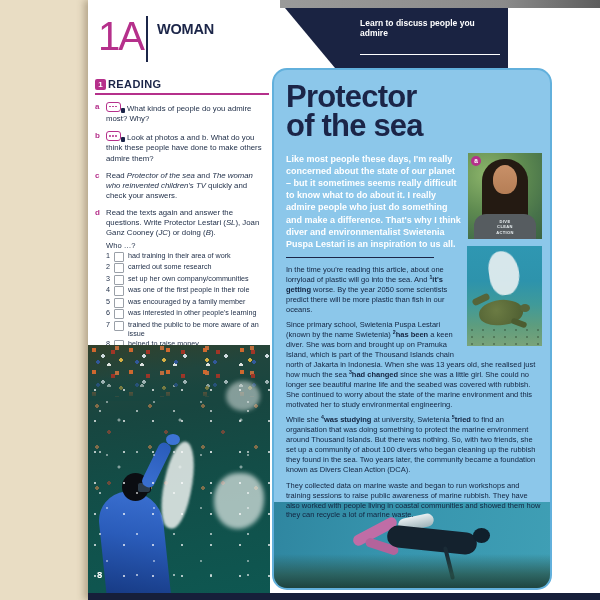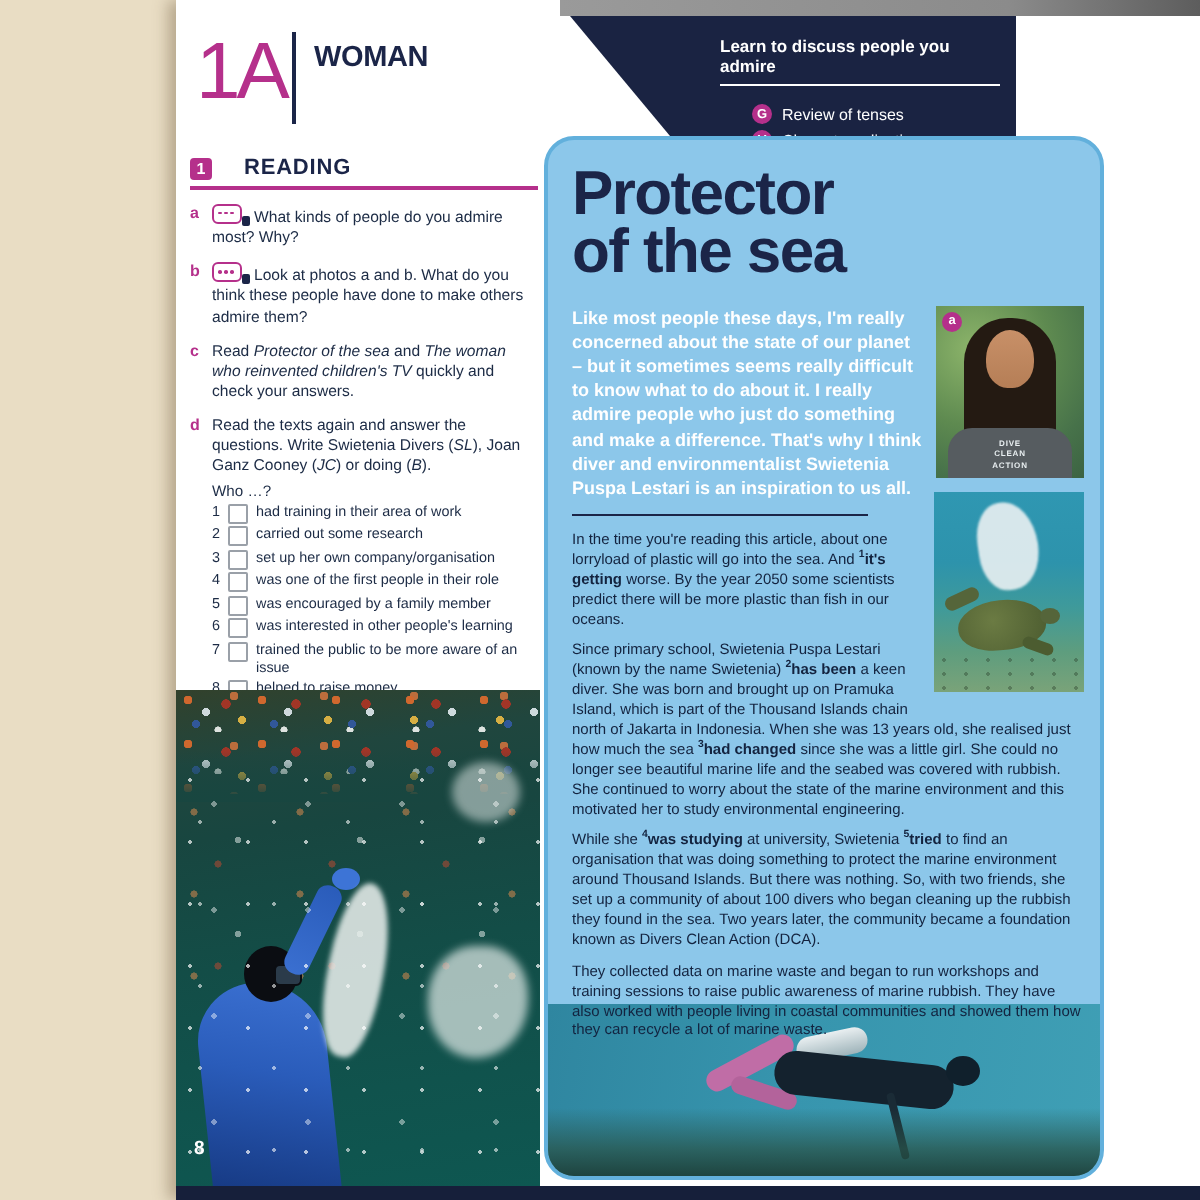--- a/index.html
+++ b/index.html
@@ -20,33 +20,33 @@
   
   .unit-code{position:absolute;left:10px;top:14px;font-size:40px;font-weight:normal;
     color:#b5308b;letter-spacing:-2px;}
   .hdr-divider{position:absolute;left:58px;top:16px;width:2px;height:46px;background:#1b2548;}
   .hdr-title{position:absolute;left:69px;top:21px;font-size:14.5px;font-weight:bold;
     color:#1b2548;line-height:1.2;letter-spacing:-.2px;}
   .goals-box{position:absolute;left:197px;top:8px;width:223px;height:60px;background:#1a2342;
     clip-path:polygon(0 0,100% 0,100% 100%,50px 100%);
     padding:10px 8px 0 75px;box-sizing:border-box;}
   .goals-heading{display:inline-block;color:#fff;font-size:8.5px;font-weight:bold;
-    border-bottom:1px solid #fff;padding-bottom:4px;margin-bottom:6px;}
+    border-bottom:1px solid #fff;padding-bottom:16px;margin-bottom:16px;}
   .goal-row{display:flex;align-items:center;margin-top:3px;margin-left:16px;}
   .goal-badge{width:10px;height:10px;border-radius:50%;background:#b5308b;color:#fff;
     font-size:6.5px;font-weight:bold;display:flex;align-items:center;justify-content:center;
     flex:0 0 10px;margin-right:5px;}
   .goal-label{color:#fff;font-size:8px;}
 
   
   .reading{position:absolute;left:7px;top:78px;width:174px;}
   .reading-header{display:flex;align-items:center;border-bottom:2px solid #b5308b;padding-bottom:3px;}
   .num-badge{width:11px;height:11px;background:#b5308b;border-radius:2px;color:#fff;
     font-size:8px;font-weight:bold;display:flex;align-items:center;justify-content:center;flex:0 0 11px;}
-  .reading-title{margin-left:16px;color:#1b2548;font-weight:bold;font-size:11px;letter-spacing:.4px;}
+  .reading-title{margin-left:2px;color:#1b2548;font-weight:bold;font-size:11px;letter-spacing:.4px;}
   .ex{display:flex;margin-top:7px;}
   .ex-letter{flex:0 0 11px;color:#b5308b;font-weight:bold;font-size:8px;line-height:1.3;}
   .ex-text{font-size:7.8px;color:#1c2b45;line-height:1.3;}
   .chat-icon{display:inline-block;position:relative;width:13px;height:8px;border:1px solid #b5308b;
     border-radius:3px;vertical-align:-1px;margin-right:6px;}
   .chat-icon::before{content:"";position:absolute;left:2px;top:2.5px;width:1.8px;height:1.8px;
     background:#b5308b;border-radius:50%;box-shadow:3px 0 0 #b5308b,6px 0 0 #b5308b;}
   .chat-icon::after{content:"";position:absolute;right:-4.5px;bottom:-2px;width:4px;height:5px;
     background:#1b2548;border-radius:1px;}
   .who-prompt{margin:3px 0 1px 11px;font-size:7.6px;color:#1c2b45;}
@@ -197,38 +197,38 @@
       <span class="ex-text"><span class="chat-icon"></span><span><span>Look at photos a and b. What do you think these people have done to make others admire them?</span></span></span>
     </div>
 
     <div class="ex">
       <span class="ex-letter">c</span>
       <span class="ex-text"><span>Read </span><span style="font-style: italic;">Protector of the sea</span><span> and </span><span style="font-style: italic;">The woman who reinvented children's TV</span><span> quickly and check your answers.</span></span>
     </div>
 
     <div class="ex">
       <span class="ex-letter">d</span>
-      <span class="ex-text"><span>Read the texts again and answer the questions. Write Swietenia Divers (</span><span style="font-style: italic;">SL</span><span>), Joan Ganz Cooney (</span><span style="font-style: italic;">JC</span><span>) or doing (</span><span style="font-style: italic;">B</span><span>).</span></span>
+      <span class="ex-text"><span>Read the texts again and answer the questions. Write Protector Lestari (</span><span style="font-style: italic;">SL</span><span>), Joan Ganz Cooney (</span><span style="font-style: italic;">JC</span><span>) or doing (</span><span style="font-style: italic;">B</span><span>).</span></span>
     </div>
     <div class="who-prompt">Who …?</div>
 
     <div class="chk-row">
       <span class="chk-num">1</span>
       <span class="chk-box"></span>
       <span>had training in their area of work</span>
     </div>
     <div class="chk-row">
       <span class="chk-num">2</span>
       <span class="chk-box"></span>
       <span>carried out some research</span>
     </div>
     <div class="chk-row">
       <span class="chk-num">3</span>
       <span class="chk-box"></span>
-      <span>set up her own company/organisation</span>
+      <span>set up her own company/communities</span>
     </div>
     <div class="chk-row">
       <span class="chk-num">4</span>
       <span class="chk-box"></span>
       <span>was one of the first people in their role</span>
     </div>
     <div class="chk-row">
       <span class="chk-num">5</span>
       <span class="chk-box"></span>
       <span>was encouraged by a family member</span>

